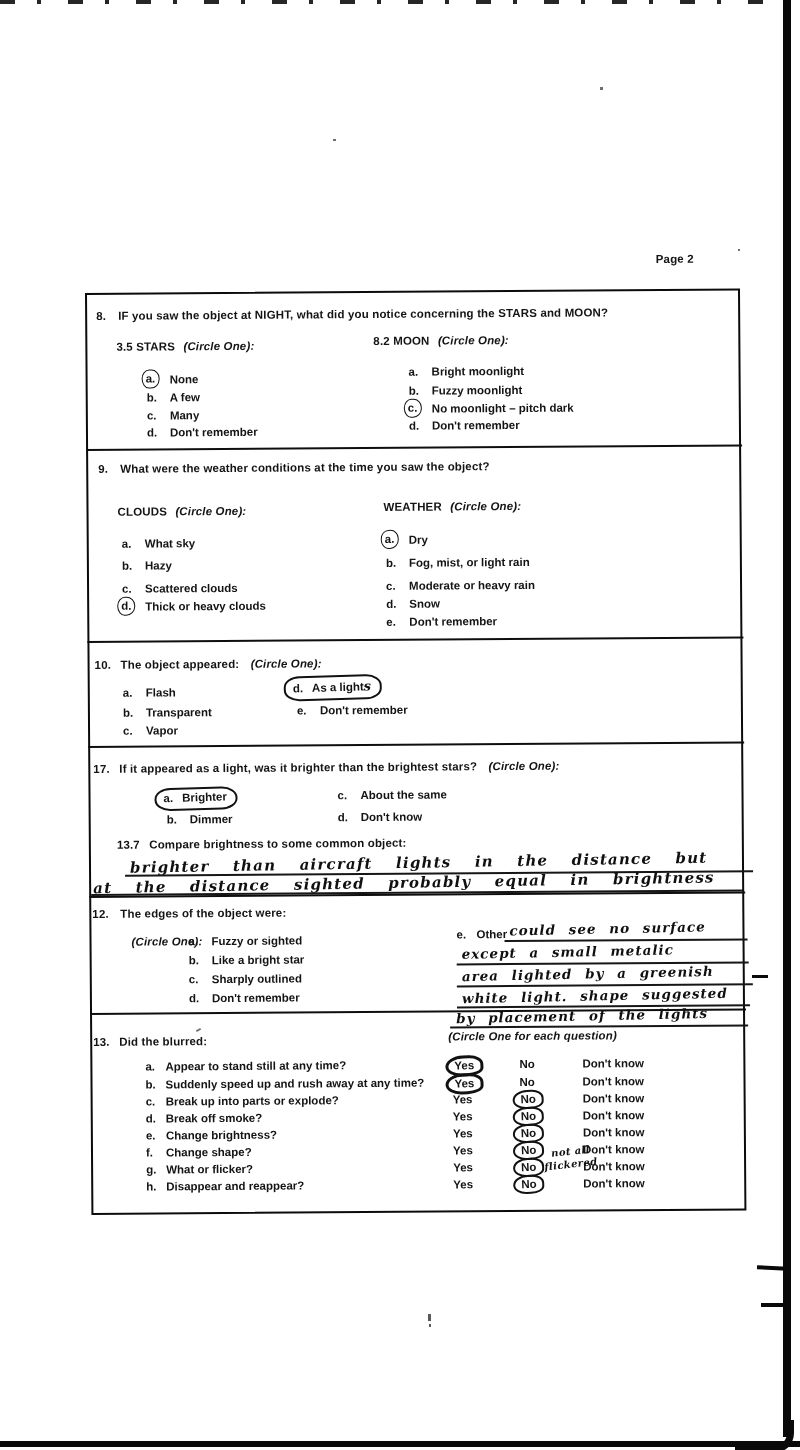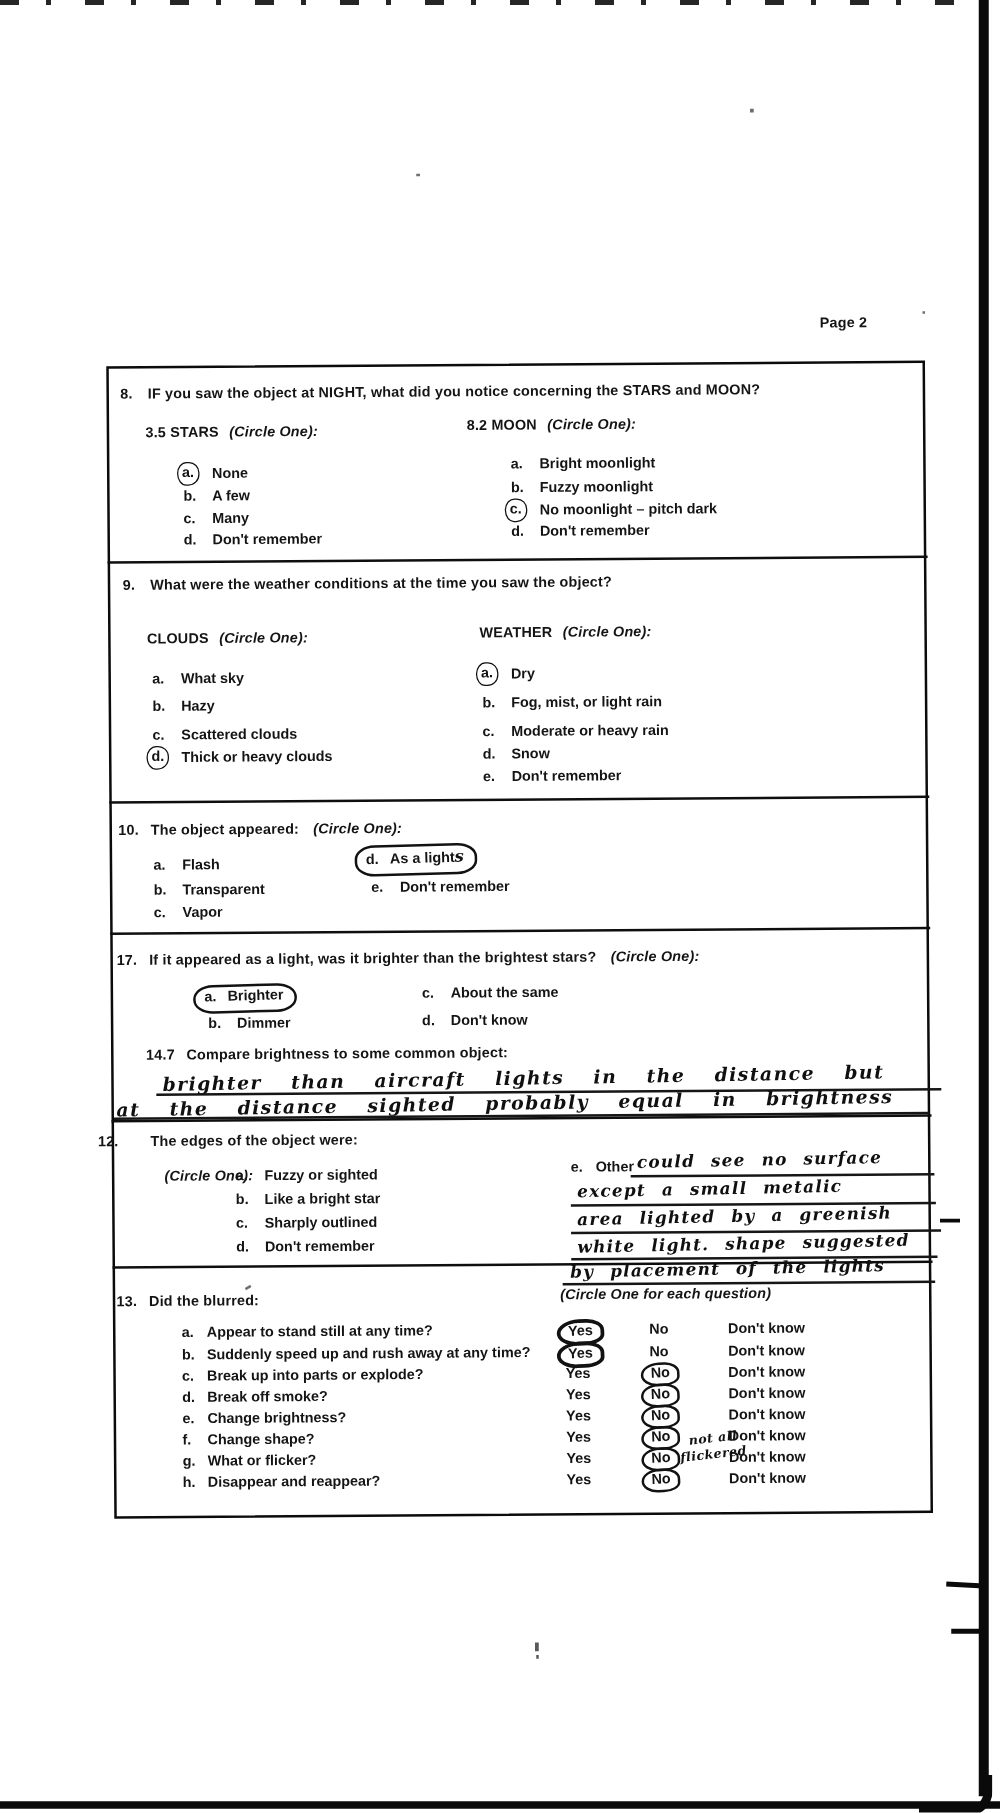--- a/index.html
+++ b/index.html
@@ -194,30 +194,30 @@
   <div class="row" style="left:334px;top:790px;">
     <span class="lt">c.</span>
       <span class="lb">About the same</span>
   </div>
   <div class="row" style="left:334px;top:812px;">
     <span class="lt">d.</span>
       <span class="lb">Don't know</span>
   </div>
 
   <div class="pt" style="left:113px;top:838px;">
-    <span>14.7</span>
+    <span>13.7</span>
     <span style="margin-left:6px;">Compare brightness to some common object:</span>
   </div>
 
   <div class="hwA" style="left:126px;top:856px;">brighter than aircraft lights in the distance but</div>
   <div class="ul" style="left:121px;top:875px;width:628px;"></div>
   <div class="hwA" style="left:89px;top:876px;">at the distance sighted probably equal in brightness</div>
   <div class="ul" style="left:87px;top:894px;width:652px;"></div>
 
-  <div class="pt" style="left:74px;top:907px;">12.</div>
+  <div class="pt" style="left:88px;top:907px;">12.</div>
   <div class="pt" style="left:116px;top:907px;">The edges of the object were:</div>
 
   <div class="pt note" style="left:127px;top:935px;">(Circle One):</div>
   <div class="row" style="left:184px;top:935px;">
     <span class="lt">a.</span>
       <span class="lb">Fuzzy or sighted</span>
   </div>
   <div class="row" style="left:184px;top:954px;">
     <span class="lt">b.</span>
       <span class="lb">Like a bright star</span>

